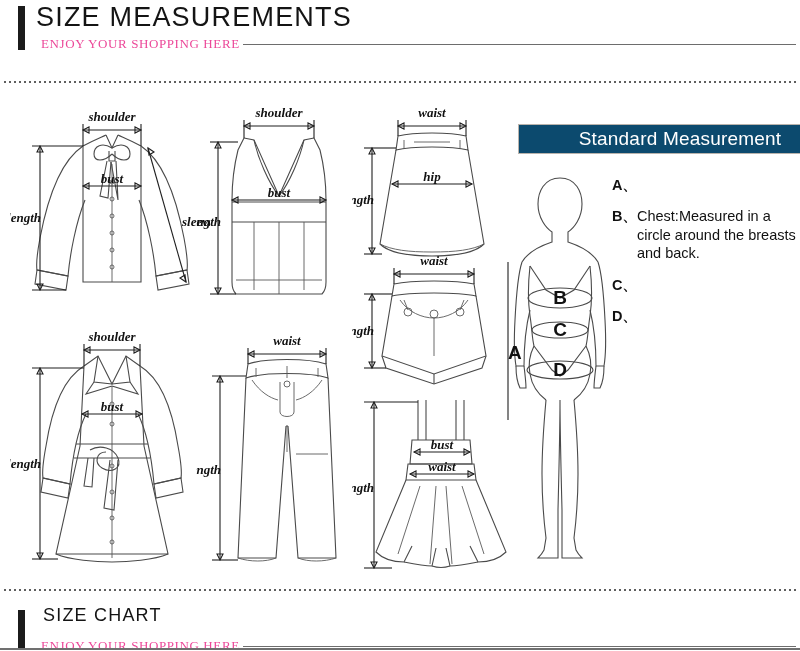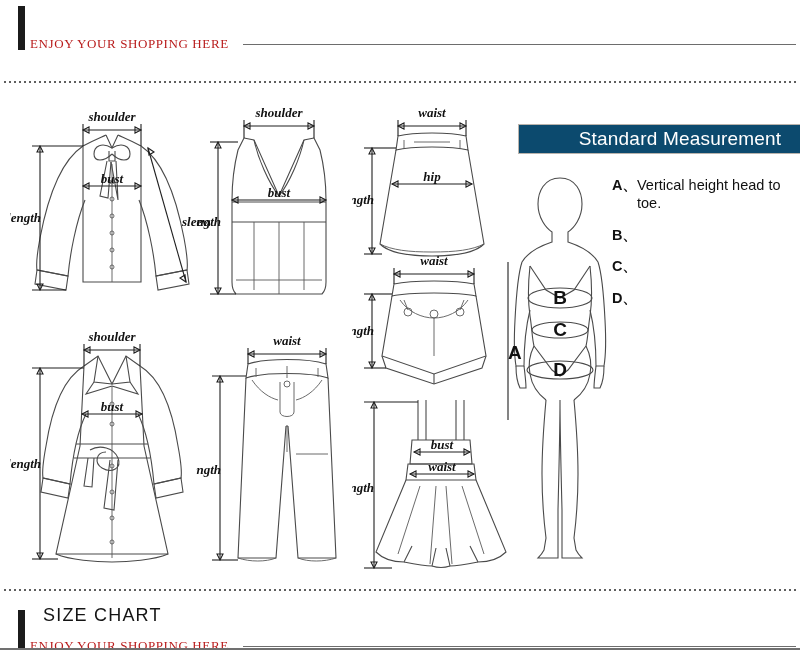--- a/index.html
+++ b/index.html
@@ -32,23 +32,24 @@
     position: absolute;
     font-family: "Liberation Sans", sans-serif;
     font-weight: 400;
     letter-spacing: 1.2px;
     color: #141414;
     white-space: nowrap;
   }
   .banner-sub {
     position: absolute;
     font-family: "Liberation Serif", serif;
-    color: #b91c1c;
+    color: #ec4899;
     white-space: nowrap;
     letter-spacing: 0.6px;
+    margin-left: 11px;
   }
   .banner-rule {
     position: absolute;
     height: 1px;
     background: #6d6d6d;
   }
 
   #hdr-top { top: 0; height: 60px; }
   #hdr-top .banner-bar { top: 6px; height: 44px; }
   #hdr-top .banner-title { left: 36px; top: 2px; font-size: 27px; }
@@ -176,20 +177,21 @@
   }
   .gline { fill: none; stroke: #4a4a4a; stroke-width: 1.1; }
   .gline-thin { fill: none; stroke: #5a5a5a; stroke-width: 0.9; }
   .dimline { stroke: #1f1f1f; stroke-width: 1.1; fill: none; }
 </style>
 </head>
 <body>
 
 <div class="banner" id="hdr-top">
   <div class="banner-bar"></div>
+  <div class="banner-title">SIZE MEASUREMENTS</div>
   <div class="banner-sub">ENJOY YOUR SHOPPING HERE</div>
   <div class="banner-rule"></div>
 </div>
 
 <div class="dotted-div" id="div-top"></div>
 
 <div id="diagram-area">
 
   <div class="garment" style="left:10px; top:18px;">
     <svg width="200" height="200" viewBox="0 0 200 200">
@@ -480,24 +482,24 @@
       <text class="bodyletter" x="60" y="166" text-anchor="middle">C</text>
       <text class="bodyletter" x="60" y="206" text-anchor="middle">D</text>
     </svg>
   </div>
 
   <div id="figure-letter-a">A</div>
 
   <div id="std-list">
     <div class="std-item">
       <span class="std-key">A、</span>
-      <span class="std-text">Vertical height head to toe.</span>
     </div>
     <div class="std-item">
       <span class="std-key">B、</span>
+      <span class="std-text">Chest:Measured in a circle around the breasts and back.</span>
     </div>
     <div class="std-item">
       <span class="std-key">C、</span>
     </div>
     <div class="std-item">
       <span class="std-key">D、</span>
     </div>
   </div>
 </div>
 

